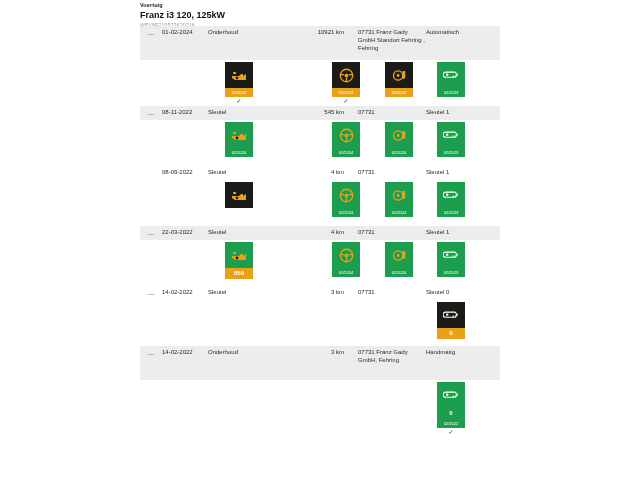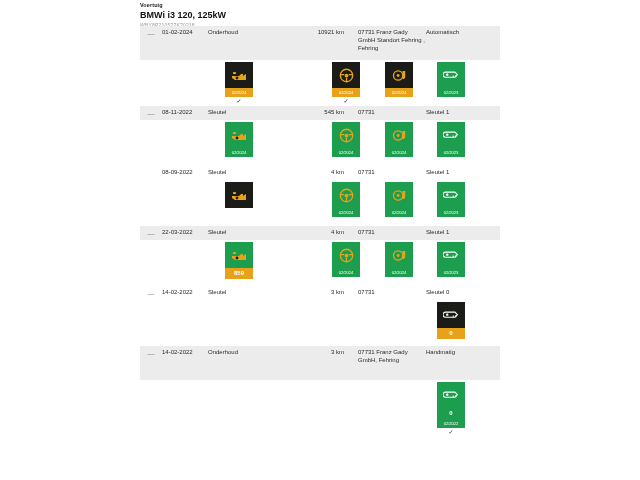--- a/index.html
+++ b/index.html
@@ -166,21 +166,21 @@
   }
   .badge .num.orange { background: #e8a21a; color: #ffffff; }
 </style>
 </head>
 <body>
 
 <div class="page">
 
   <div class="header">
     <div class="kicker">Voertuig</div>
-    <div class="title">BMWi i3 120, 125kW</div>
+    <div class="title">Franz i3 120, 125kW</div>
     <div class="vin">WBY8P2105??K?0218</div>
   </div>
 
   <div class="list" id="list">
       <div class="row shade tall">
         <div class="collapse">—</div>
         <div class="c-date">01-02-2024</div>
         <div class="c-type">Onderhoud</div>
         <div class="c-km">10921 km</div>
         <div class="c-src">07731 Franz Gady GmbH Standort Fehring , Fehring</div>

